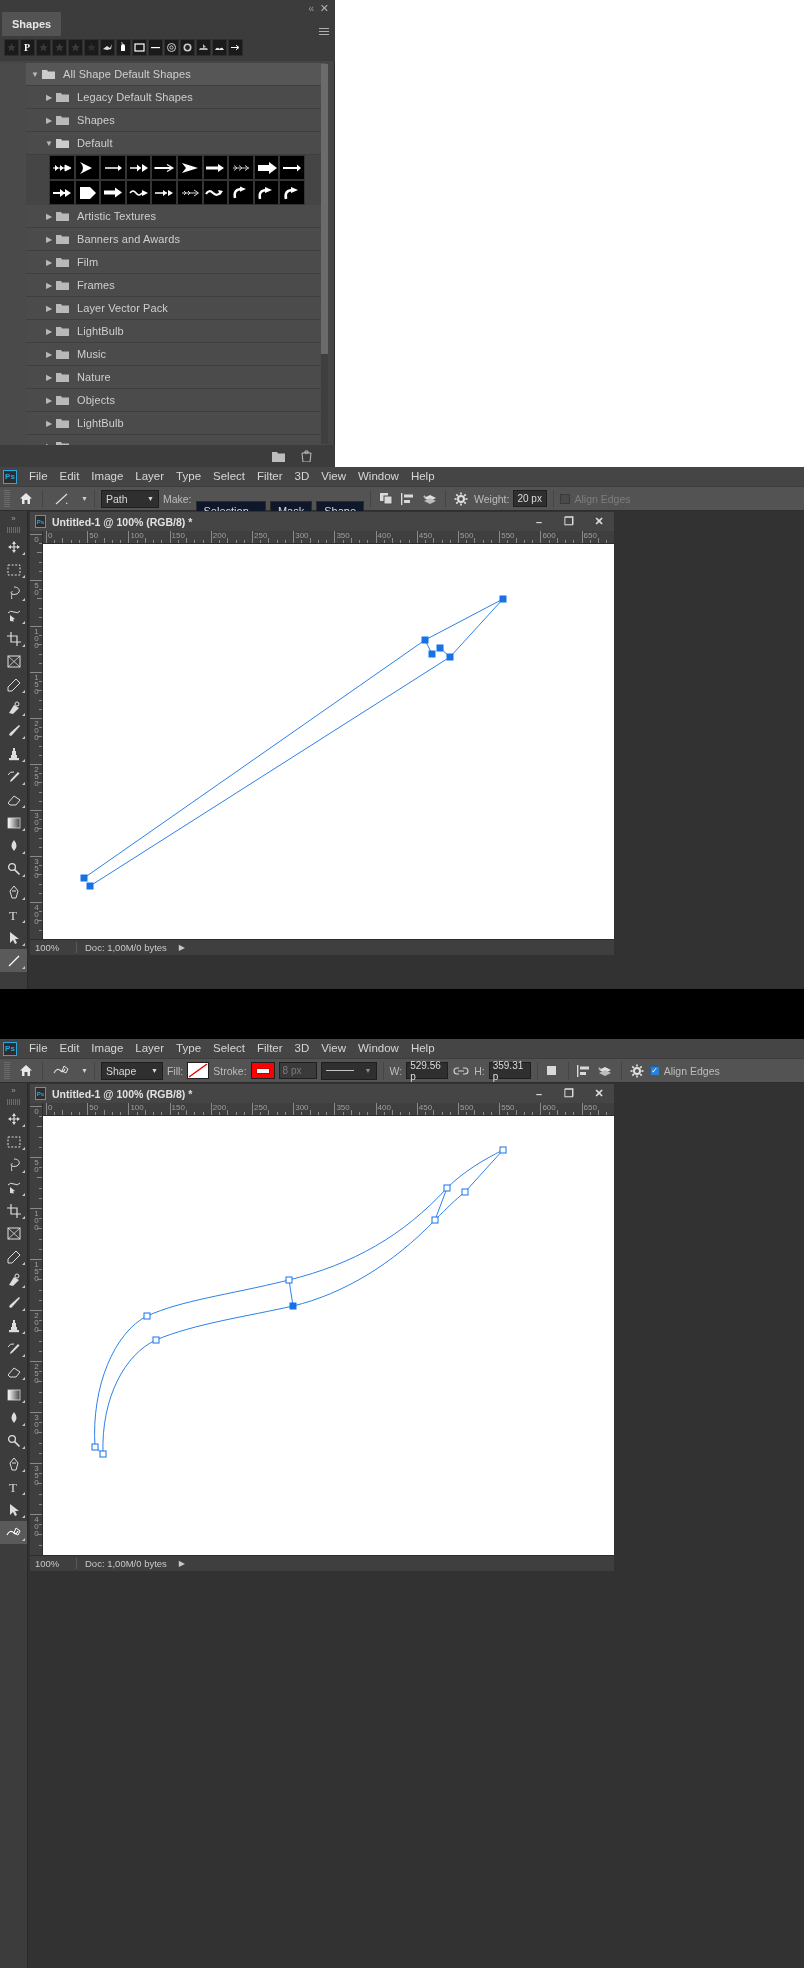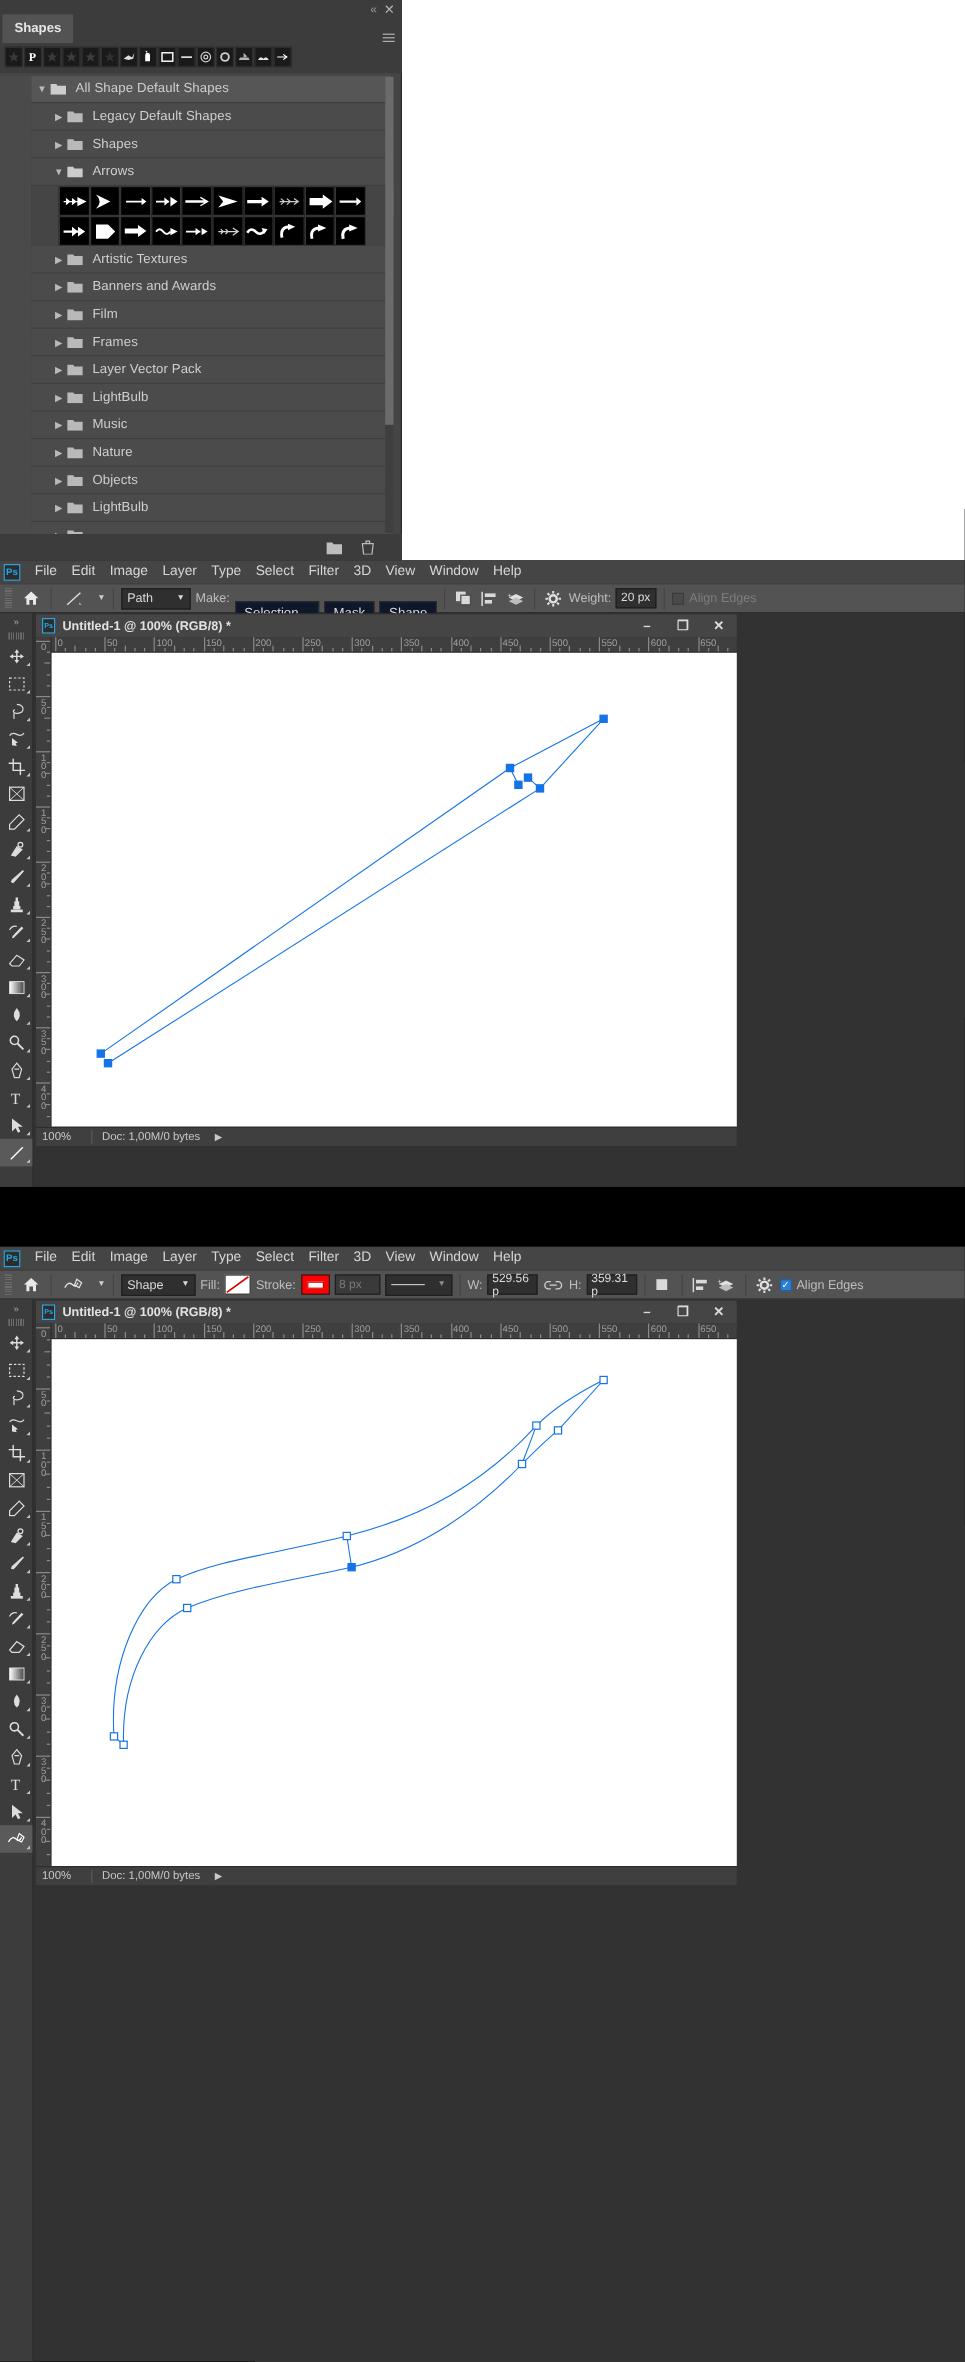--- a/index.html
+++ b/index.html
@@ -319,21 +319,21 @@
       <span class="lbl">Shapes</span>
     </div>
 
     <div class="srow indent1">
       <span class="twisty">▼</span>
       <span class="folder">
         <svg width="13" height="10" viewBox="0 0 13 10">
             <path d="M0 1 L5 1 L6 2.4 L13 2.4 L13 10 L0 10 Z" fill="#cccccc"></path>
           </svg>
       </span>
-      <span class="lbl">Arrows</span>
+      <span class="lbl">Default</span>
     </div>
 
     <div style="height:50px"></div>
 
     <div class="srow indent1">
       <span class="twisty">▶</span>
       <span class="folder">
         <svg width="13" height="10" viewBox="0 0 13 10">
             <path d="M0 1 L5 1 L6 2.4 L13 2.4 L13 10 L0 10 Z" fill="#b9b9b9"></path>
           </svg>

